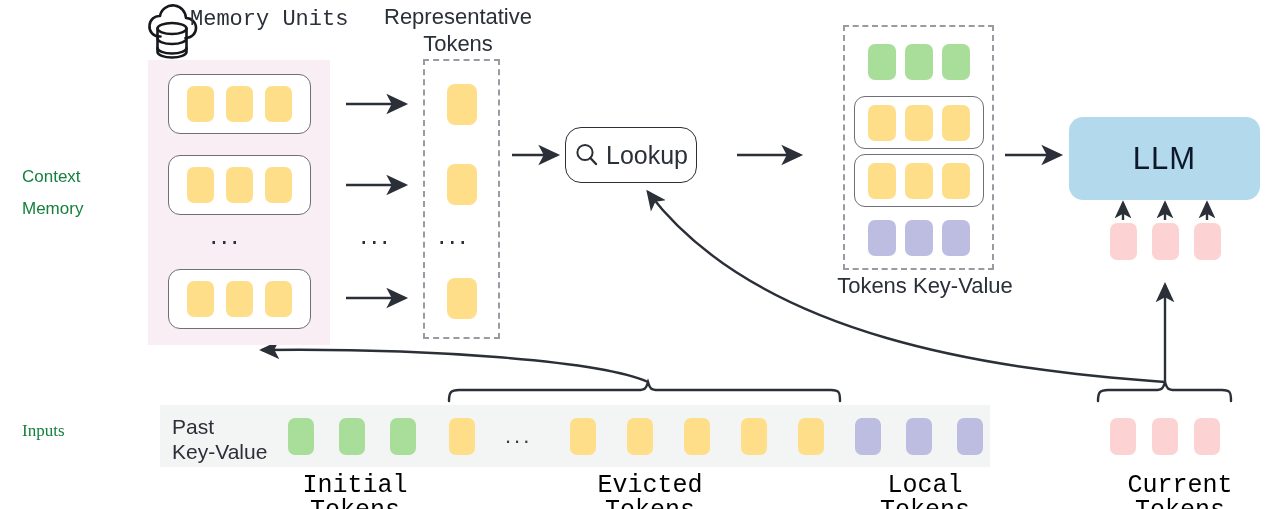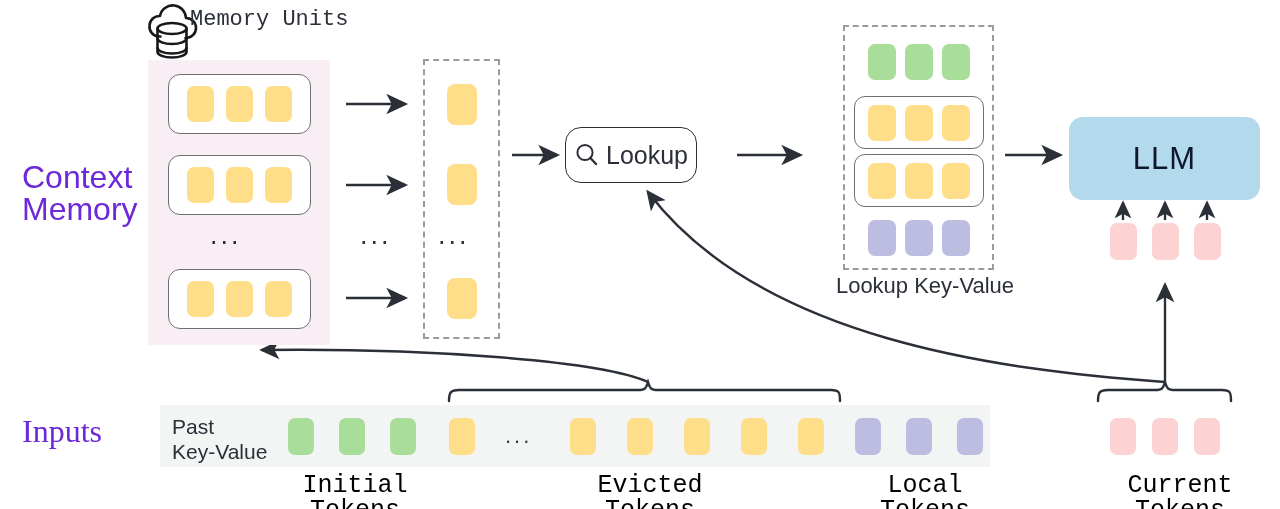--- a/index.html
+++ b/index.html
@@ -6,21 +6,21 @@
   body{
     width:1280px;height:509px;position:relative;overflow:hidden;
     font-family:"Liberation Sans","DejaVu Sans",sans-serif;
     color:#2b2f38;
   }
   .stage{position:absolute;left:0;top:0;width:1280px;height:509px;}
   .abs{position:absolute;}
 
   
   .rowlabel{
-    font-size:32px;line-height:32px;color:#6d28d9;text-align:left;
+    font-size:17px;line-height:32px;color:#15803d;text-align:left;
   }
   #context-memory-label{left:22px;top:161px;width:140px;}
   #inputs-label{left:22px;top:415px;width:140px;font-family:Liberation Serif, serif;}
 
   
   .heading{font-size:22px;line-height:27px;color:#2b2f38;text-align:center;}
   #memory-units-title{left:190px;top:6px;width:230px;text-align:left;font-family:Liberation Mono, monospace;}
   #rep-tokens-title{left:373px;top:3px;width:170px;}
   #kv-cache-title{left:800px;top:272px;width:250px;}
 
@@ -181,22 +181,26 @@
     <path d="M1165,382 C1000,370 760,340 648,192" stroke="#2b2f38" stroke-width="2.4" fill="none" marker-end="url(#ah)"></path>
   </svg>
 
   <div class="abs rowlabel" id="context-memory-label">
     <div>Context</div>
     <div>Memory</div>
   </div>
   <div class="abs rowlabel" id="inputs-label">Inputs</div>
 
   <div class="abs heading" id="memory-units-title">Memory Units</div>
+  <div class="abs heading" id="rep-tokens-title">
+    <div>Representative</div>
+    <div>Tokens</div>
+  </div>
   <div class="abs heading" id="kv-cache-title">
-    <div>Lookup Key-Value</div>
+    <div>Tokens Key-Value</div>
   </div>
 
   <div class="abs" id="context-memory-region"></div>
 
   <div class="memory-unit" id="memory-unit-1">
     <div class="mu-tokens">
       <span class="tok tok-y"></span>
       <span class="tok tok-y"></span>
       <span class="tok tok-y"></span>
     </div>

